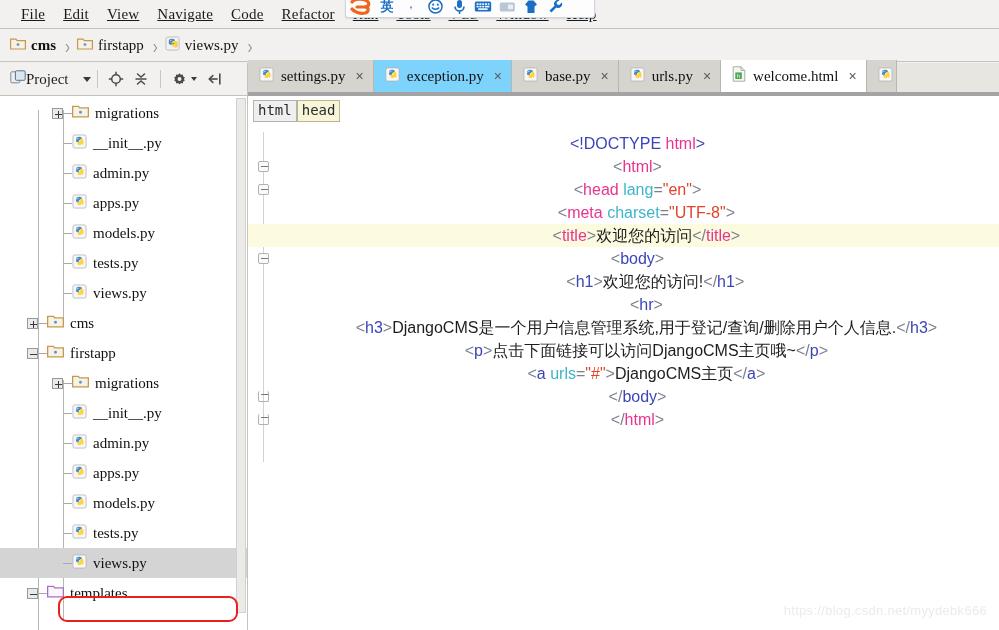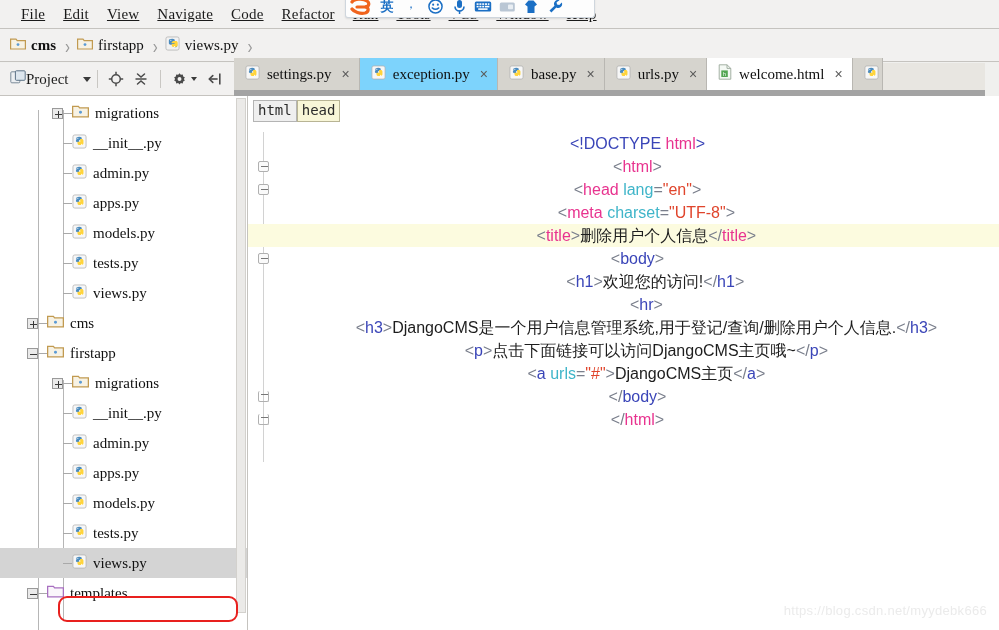--- a/index.html
+++ b/index.html
@@ -82,23 +82,23 @@
   }
   .proj-caret {
     width:0;height:0;border-left:4px solid transparent;border-right:4px solid transparent;
     border-top:5px solid #3a3a3a; margin-left:14px;
   }
   .tb-divider { width:1px; height:18px; background:#c9c7c3; margin:0 6px; }
   .tb-ic { width:21px; height:21px; display:flex; align-items:center; justify-content:center; margin:0 2px; }
 
   
   .tabstrip {
-    position:absolute; left:234px; top:63px; width:751px; height:33px;
+    position:absolute; left:248px; top:63px; width:751px; height:33px;
     background:#e8e6e1;
-    border-bottom:6px solid #a3a3a3;
+    border-bottom:4px solid #a3a3a3;
     display:flex; align-items:flex-end;
   }
   .tab {
     height:32px; display:flex; align-items:center;
     padding: 0 9px 0 11px;
     border-right:1px solid #b9b7b2;
     background:#d6d4ce;
     position:relative;
     gap:7px;
   }
@@ -694,21 +694,21 @@
       <span class="hc-chip g">html</span>
       <span class="hc-chip y">head</span>
     </div>
 
     <div class="code" id="code-body">
       <div class="gutter-line" style="top:6px; height:330px;"></div>
     <div class="cline"><span></span><span class="dt">&lt;!DOCTYPE </span><span class="dtn">html</span><span class="dt">&gt;</span></div>
         <div class="cline"><span class="fold"></span><span></span><span class="br">&lt;</span><span class="tg">html</span><span class="br">&gt;</span></div>
         <div class="cline"><span class="fold"></span><span></span><span class="br">&lt;</span><span class="tg">head</span><span class="tx"> </span><span class="at">lang</span><span class="br">=</span><span class="va">"en"</span><span class="br">&gt;</span></div>
         <div class="cline"><span>    </span><span class="br">&lt;</span><span class="tg">meta</span><span class="tx"> </span><span class="at">charset</span><span class="br">=</span><span class="va">"UTF-8"</span><span class="br">&gt;</span></div>
-        <div class="cline hl"><span>    </span><span class="br">&lt;</span><span class="tg">title</span><span class="br">&gt;</span><span class="tx">删除用户个人信息</span><span class="br">&lt;/</span><span class="tg">title</span><span class="br">&gt;</span></div>
+        <div class="cline hl"><span>    </span><span class="br">&lt;</span><span class="tg">title</span><span class="br">&gt;</span><span class="tx">欢迎您的访问</span><span class="br">&lt;/</span><span class="tg">title</span><span class="br">&gt;</span></div>
         <div class="cline"><span class="fold"></span><span></span><span class="br">&lt;</span><span class="tg2">body</span><span class="br">&gt;</span></div>
         <div class="cline"><span>        </span><span class="br">&lt;</span><span class="tg2">h1</span><span class="br">&gt;</span><span class="tx">欢迎您的访问!</span><span class="br">&lt;/</span><span class="tg2">h1</span><span class="br">&gt;</span></div>
         <div class="cline"><span>    </span><span class="br">&lt;</span><span class="tg2">hr</span><span class="br">&gt;</span></div>
         <div class="cline"><span>    </span><span class="br">&lt;</span><span class="tg2">h3</span><span class="br">&gt;</span><span class="tx">DjangoCMS是一个用户信息管理系统,用于登记/查询/删除用户个人信息.</span><span class="br">&lt;/</span><span class="tg2">h3</span><span class="br">&gt;</span></div>
         <div class="cline"><span>    </span><span class="br">&lt;</span><span class="tg2">p</span><span class="br">&gt;</span><span class="tx">点击下面链接可以访问DjangoCMS主页哦~</span><span class="br">&lt;/</span><span class="tg2">p</span><span class="br">&gt;</span></div>
         <div class="cline"><span>    </span><span class="br">&lt;</span><span class="tg2">a</span><span class="tx"> </span><span class="at">urls</span><span class="br">=</span><span class="va">"#"</span><span class="br">&gt;</span><span class="tx">DjangoCMS主页</span><span class="br">&lt;/</span><span class="tg2">a</span><span class="br">&gt;</span></div>
         <div class="cline"><span class="fold end"></span><span></span><span class="br">&lt;/</span><span class="tg2">body</span><span class="br">&gt;</span></div>
         <div class="cline"><span class="fold end"></span><span></span><span class="br">&lt;/</span><span class="tg">html</span><span class="br">&gt;</span></div>
       </div>
 

